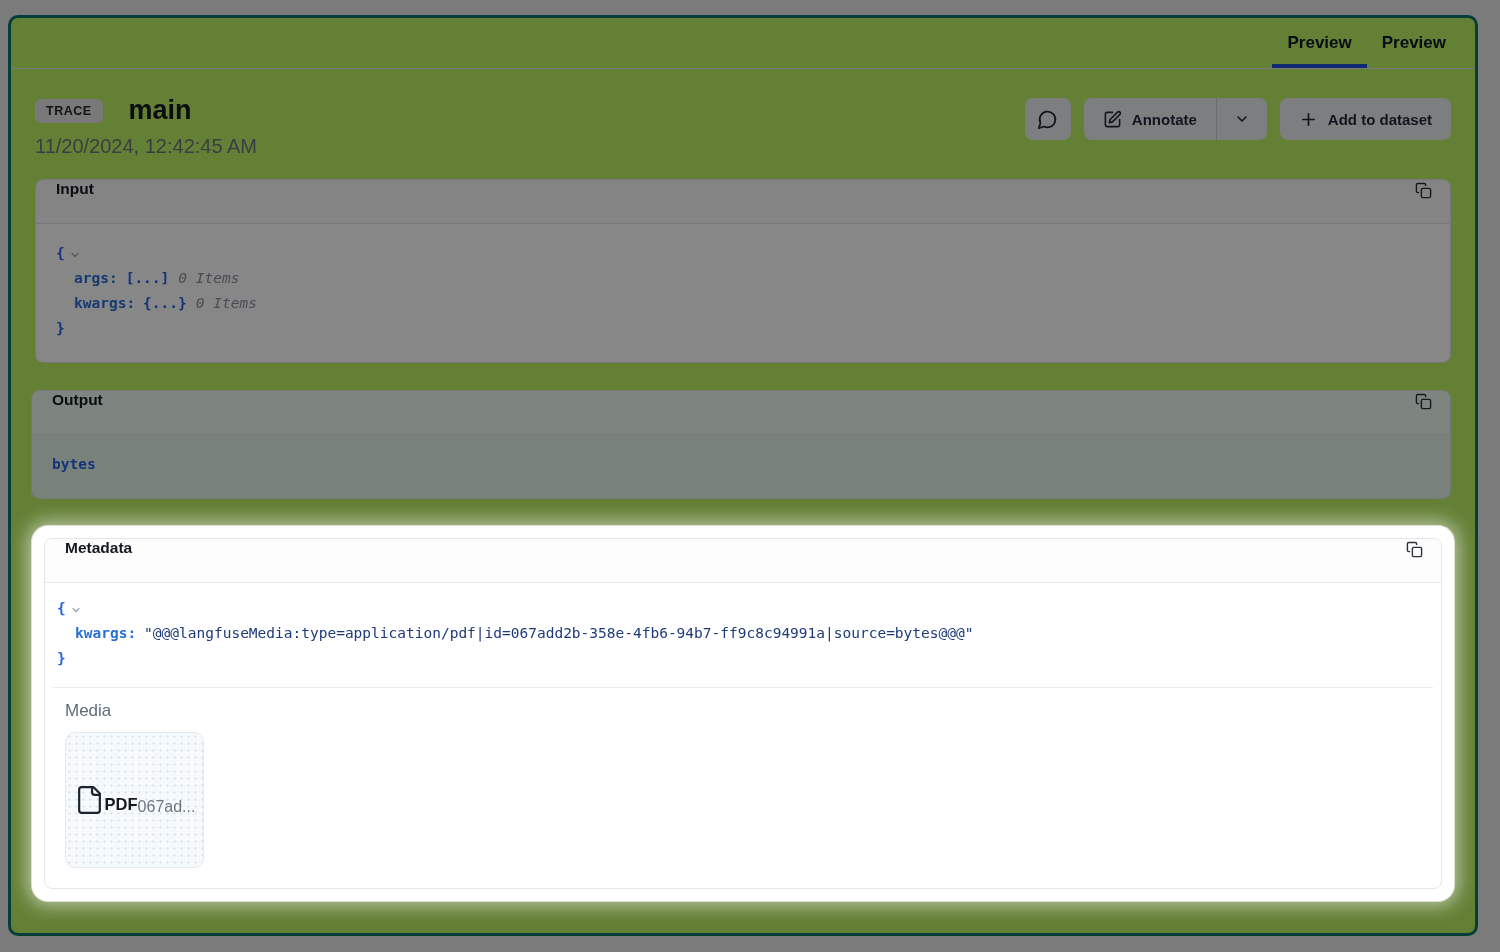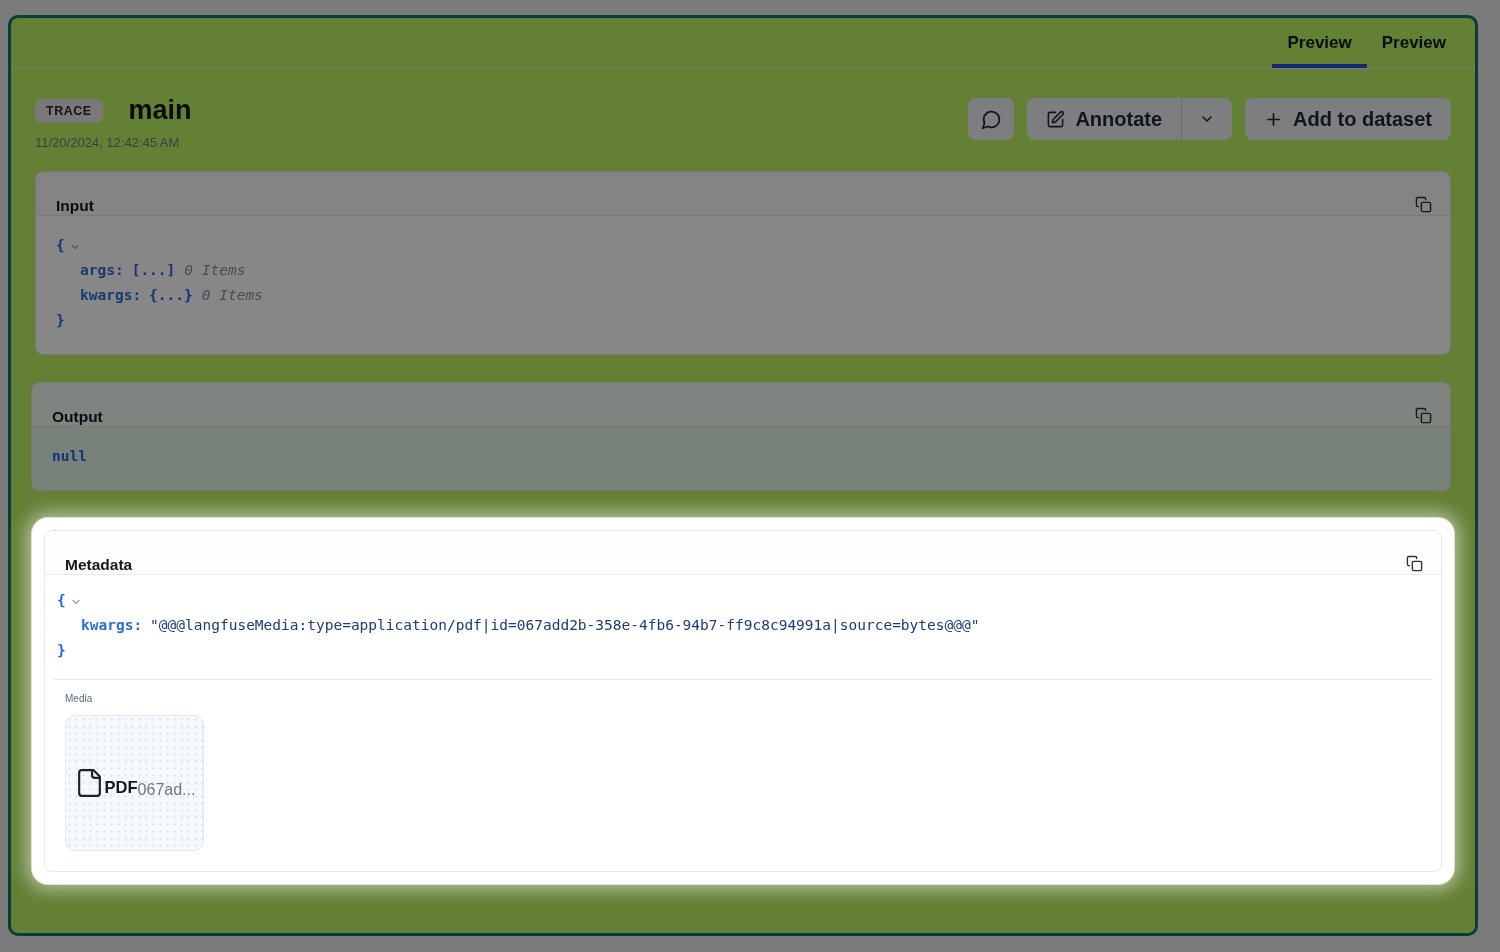--- a/index.html
+++ b/index.html
@@ -37,57 +37,57 @@
   .header-row {
     display:flex; justify-content:space-between; align-items:flex-start;
     padding:27px 24px 21px 24px;
   }
   .title-line { display:flex; align-items:center; gap:26px; }
   .badge {
     background:#e4e4e7; color:#26272b; font-size:12.5px; font-weight:700;
     letter-spacing:0.5px; padding:6px 11px; border-radius:6px; line-height:1;
   }
   .page-title { font-size:27px; font-weight:700; color:#16181d; margin:0; line-height:1.1; }
-  .timestamp { margin-top:9px; font-size:13px; color:#6f7680; }
+  .timestamp { margin-top:9px; font-size:20px; color:#6f7680; }
 
   .actions { display:flex; gap:13px; align-items:flex-start; margin-top:2px; }
   .btn {
     display:flex; align-items:center; gap:10px;
     background:#edeff2; border:none; border-radius:8px; height:42px;
-    padding:0 19px; font-size:20px; font-weight:600; color:#1f2736;
+    padding:0 19px; font-size:15px; font-weight:600; color:#1f2736;
     font-family:inherit; cursor:pointer;
   }
   .icon-btn { width:46px; justify-content:center; padding:0; }
   .split { display:flex; align-items:center; background:#edeff2; border-radius:8px; }
   .split .btn { background:transparent; }
   .split-divider { width:1px; height:42px; background:#c9ccd2; }
   .split .chev-part { padding:0 17px; }
   .btn svg { flex:0 0 auto; }
 
   
   .panel {
     margin:0 24px 27px 24px; border:1px solid #e2e3e7; border-radius:8px; overflow:hidden;
   }
   .panel-header {
-    display:flex; justify-content:space-between; align-items:flex-end;
+    display:flex; justify-content:space-between; align-items:flex-start;
     height:44px; padding:0 16px 0 20px;
     font-size:15.5px; font-weight:600; color:#14181f;
     border-bottom:1px solid #e2e3e7; background:#fafafa;
   }
   .copy-btn { background:none; border:none; padding:2px; display:flex; color:#2d3138; cursor:pointer; }
 
   .code-body {
     padding:17px 20px 21px 20px; background:#ffffff;
     font-family:"DejaVu Sans Mono", monospace; font-size:14.5px; line-height:25px;
     white-space:nowrap;
   }
   .code-line { display:flex; align-items:center; }
   .code-line.indent { padding-left:18px; }
   .tok-brace { color:#2563eb; font-weight:700; }
-  .tok-key { color:#2970d4; font-weight:700; margin-right:8px;margin-left:6px; }
+  .tok-key { color:#2970d4; font-weight:700; margin-right:8px; }
   .tok-bracket { color:#2563eb; font-weight:700; }
   .tok-meta { color:#8a929e; font-style:italic; margin-left:9px; }
   .tok-string { color:#1e3a7a; }
   .tok-null { color:#2563eb; font-weight:700; }
   .collapse-chev { margin-left:4px; margin-top:4px; display:inline-flex; cursor:pointer; }
 
   
   .panel.green .panel-header { background:#eff9f1; border-bottom-color:#dfe8e2; }
   .panel.green .code-body { background:#e4f3e9; }
   .panel.green { border-color:#dfe3e1;margin-left:20px; }
@@ -97,21 +97,21 @@
     position:relative; z-index:10;
     margin:0 21px; padding:12px;
     background:#ffffff; border-radius:16px;
     box-shadow:0 0 0 1px rgba(255,255,255,0.65), 0 0 18px 5px rgba(255,255,255,0.55);
   }
   .metadata-panel { border:1px solid #e4e6ea; border-radius:8px; overflow:hidden; }
   .metadata-panel .panel-header { background:#fdfdfe; border-bottom-color:#e8eaee;gap:27px; }
   .metadata-panel .code-body { padding:13px 12px 16px 12px; }
 
   .media-section { margin:0 8px; border-top:1px solid #e8eaee; padding:13px 12px 20px 12px; }
-  .media-label { font-size:10px; color:#5f6b7c; margin-bottom:11px; }
+  .media-label { font-size:17px; color:#5f6b7c; margin-bottom:11px; }
   .pdf-card {
     width:139px; height:136px; border:1px solid #e3e9f0; border-radius:10px;
     background-color:#f7fafc;
     background-image:radial-gradient(#e0e8ef 1px, transparent 1.3px);
     background-size:7px 7px;
     display:flex; flex-direction:row; align-items:center; justify-content:center;
     cursor:pointer;
   }
   .pdf-type { font-size:16.5px; font-weight:700; color:#16181d; margin-top:10px; }
   .pdf-id { font-size:16px; color:#6d7685; margin-top:15px; }
@@ -219,21 +219,21 @@
         <span style="display:flex;">
           <svg width="17" height="17" viewBox="0 0 24 24" fill="none" stroke="currentColor" stroke-width="2" stroke-linecap="round" stroke-linejoin="round">
               <rect x="9" y="9" width="13" height="13" rx="2"></rect>
               <path d="M5 15H4a2 2 0 0 1-2-2V4a2 2 0 0 1 2-2h9a2 2 0 0 1 2 2v1"></path>
             </svg>
         </span>
       </button>
     </div>
     <div class="code-body">
       <div class="code-line">
-        <span class="tok-null">null</span>
+        <span class="tok-null">bytes</span>
       </div>
     </div>
   </div>
 
   <div class="spotlight">
     <div class="metadata-panel panel" style="margin:0;">
       <div class="panel-header">
         <span>Metadata</span>
         <button class="copy-btn">
           <span style="display:flex;">

